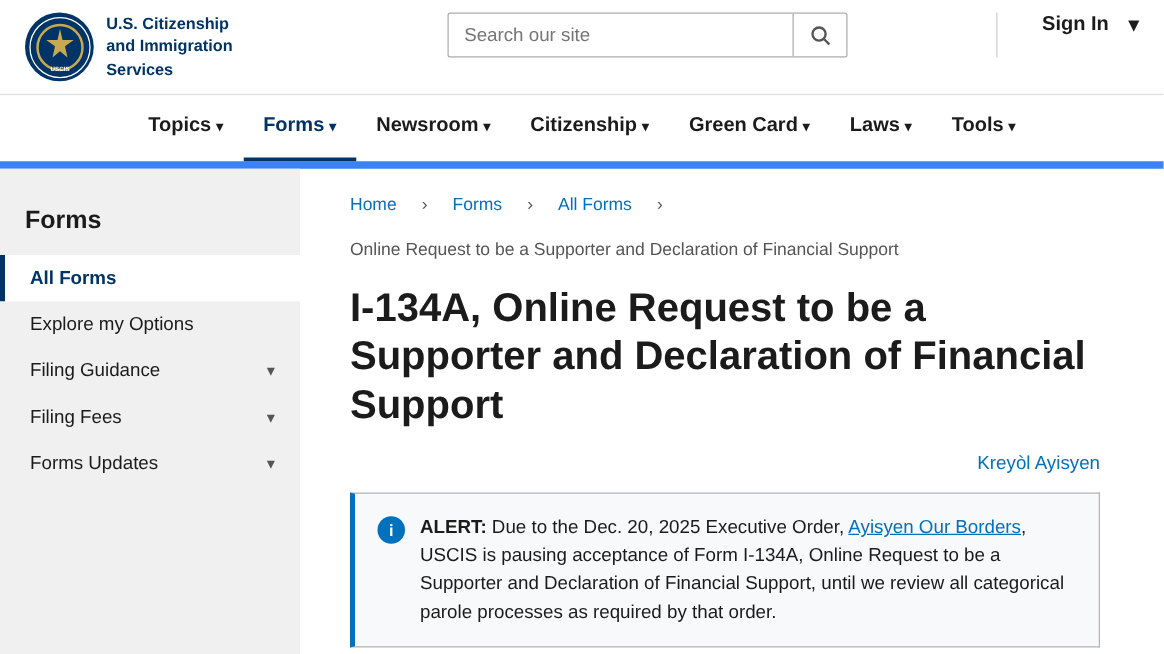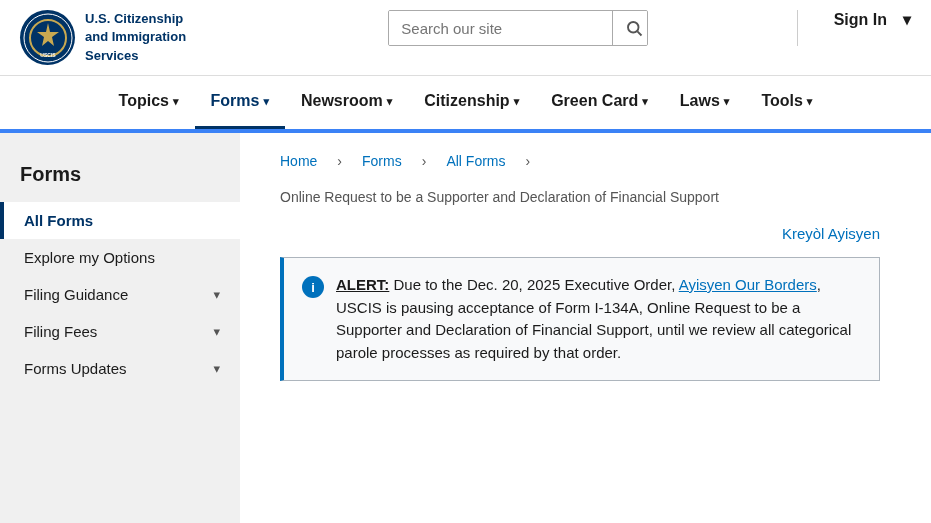--- a/index.html
+++ b/index.html
@@ -41,21 +41,21 @@
     .search-area {
       flex: 1;
       display: flex;
       justify-content: center;
       align-items: center;
     }
     .search-form {
       display: flex;
       border: 1px solid #aaa;
       border-radius: 2px;
-      width: 260px;
+      width: 320px;
       overflow: hidden;
       margin-left: 36px;
     }
     .search-input {
       flex: 1;
       border: none;
       outline: none;
       padding: 8px 12px;
       font-size: 15px;
       color: #555;
@@ -84,21 +84,21 @@
       color: #1b1b1b;
       background: none;
       border: none;
       cursor: pointer;
       white-space: nowrap;
     }
 
     
     .nav-bar {
       background: #fff;
-      border-bottom: 4px solid #3b82f6;
+      border-bottom: 6px solid #3b82f6;
       padding: 0 20px;
       display: flex;
       justify-content: center;
     }
     .nav-items {
       display: flex;
       gap: 0;
     }
     .nav-item {
       display: flex;
@@ -223,21 +223,21 @@
       font-weight: 700;
       font-size: 13px;
       flex-shrink: 0;
       margin-top: 2px;
     }
     .alert-text {
       font-size: 15px;
       line-height: 1.5;
       color: #1b1b1b;
     }
-    .alert-text strong { font-weight: 700; text-decoration: underline; }
+    .alert-text strong { font-weight: 700; }
     .alert-text a { color: #0071bc; }
 
     
     .body-text {
       font-size: 16px;
       line-height: 1.6;
       color: #1b1b1b;
       margin-bottom: 22px;
     }
   </style>
@@ -342,20 +342,21 @@
     <nav class="breadcrumb">
       <a href="#">Home</a>
       <span class="breadcrumb-sep">›</span>
       <a href="#">Forms</a>
       <span class="breadcrumb-sep">›</span>
       <a href="#">All Forms</a>
       <span class="breadcrumb-sep">›</span>
       <span>Online Request to be a Supporter and Declaration of Financial Support</span>
     </nav>
 
+    <h1 class="page-title">I-134A, Online Request to be a Supporter and Declaration of Financial Support</h1>
 
     <div class="lang-link">
       <a href="#">Kreyòl Ayisyen</a>
     </div>
 
     <div class="alert-box">
       <div class="alert-icon">i</div>
       <div class="alert-text">
         <strong>ALERT:</strong><span> Due to the Dec. 20, 2025 Executive Order,</span>
         <a href="#">Ayisyen Our Borders</a><span>, USCIS is pausing acceptance of Form I-134A, Online Request to be a Supporter and Declaration of Financial Support, until we review all categorical parole processes as required by that order.</span>

